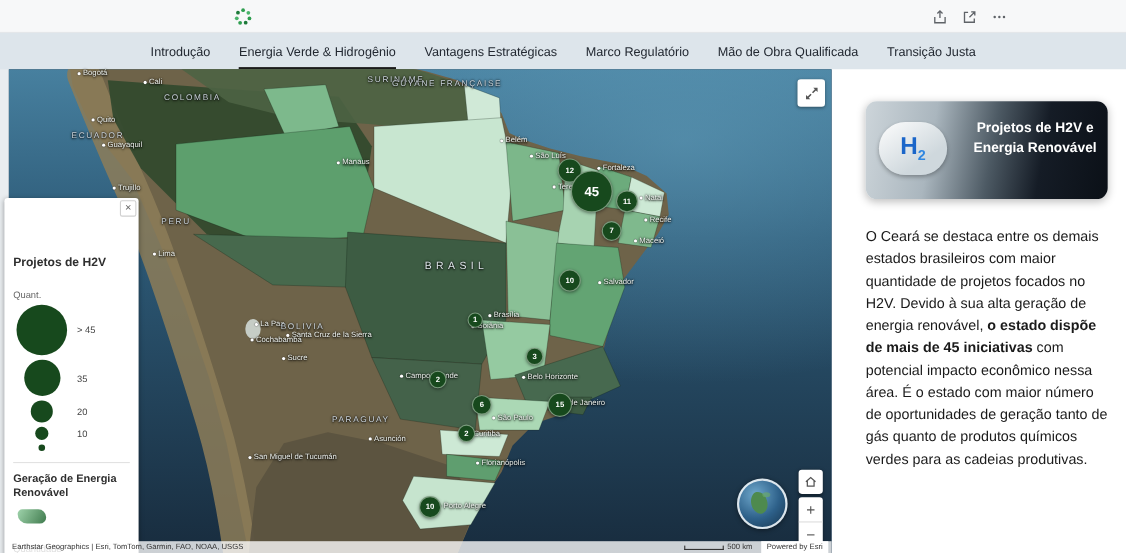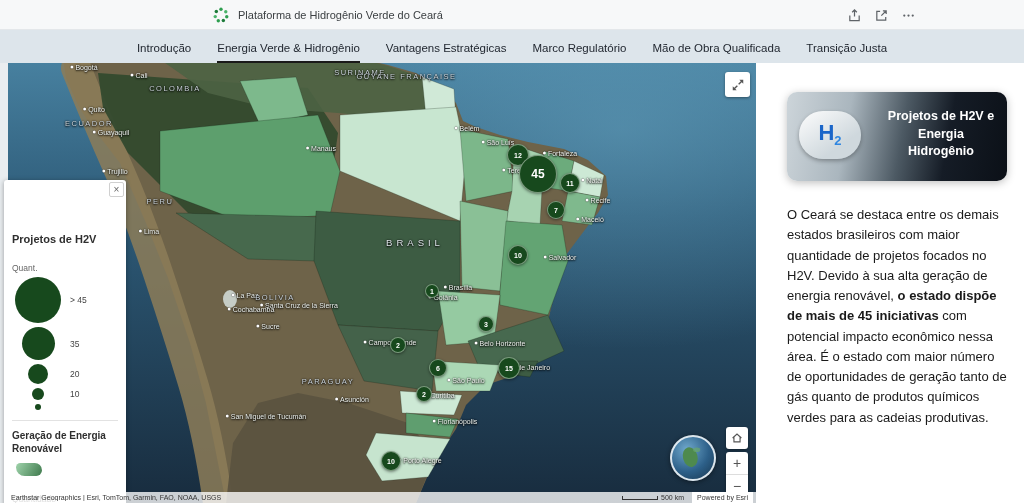--- a/index.html
+++ b/index.html
@@ -112,21 +112,20 @@
     <svg viewBox="0 0 20 20" width="18" height="18">
       <circle cx="10" cy="3.6" r="1.9" fill="#2e9e4f"></circle>
       <circle cx="15.3" cy="6.3" r="1.9" fill="#49b36a"></circle>
       <circle cx="16.4" cy="12" r="1.9" fill="#2e9e4f"></circle>
       <circle cx="12.6" cy="16.2" r="1.9" fill="#1d7a3a"></circle>
       <circle cx="7" cy="16.4" r="1.9" fill="#2e9e4f"></circle>
       <circle cx="3.6" cy="11.8" r="1.9" fill="#49b36a"></circle>
       <circle cx="4.8" cy="6.2" r="1.9" fill="#1d7a3a"></circle>
     </svg>
   </span>
-  <span class="header-title">Plataforma de Hidrogênio Verde do Ceará</span>
   <span class="header-actions">
     <span class="hbtn">
       <svg viewBox="0 0 16 16" fill="none" stroke="#5f6368" stroke-width="1.3">
         <path d="M8 2 v7 M5.5 4.5 L8 2 l2.5 2.5 M3 8 v5.5 h10 V8"></path>
       </svg>
     </span>
     <span class="hbtn">
       <svg viewBox="0 0 16 16" fill="none" stroke="#5f6368" stroke-width="1.3">
         <path d="M6.5 3.5 H3 v9.5 h9.5 V9.5 M9.5 3 h3.5 v3.5 M12.8 3.2 L7.8 8.2"></path>
       </svg>
@@ -450,17 +449,17 @@
       </span>
       <span class="powered">Powered by Esri</span>
     </div>
   </div>
 
   <aside class="panel">
     <div class="card">
       <div class="tank">
         <span class="tank-h"><span>H</span><span class="tank-sub">2</span></span>
       </div>
-      <div class="card-title">Projetos de H2V e Energia Hidrogênio</div>
+      <div class="card-title">Projetos de H2V e Energia Renovável</div>
     </div>
     <p class="para"><span>O Ceará se destaca entre os demais estados brasileiros com maior quantidade de projetos focados no H2V. Devido à sua alta geração de energia renovável, </span><b>o estado dispõe de mais de 45 iniciativas</b><span> com potencial impacto econômico nessa área. É o estado com maior número de oportunidades de geração tanto de gás quanto de produtos químicos verdes para as cadeias produtivas.</span></p>
   </aside>
 </div>
 
 </body></html>

